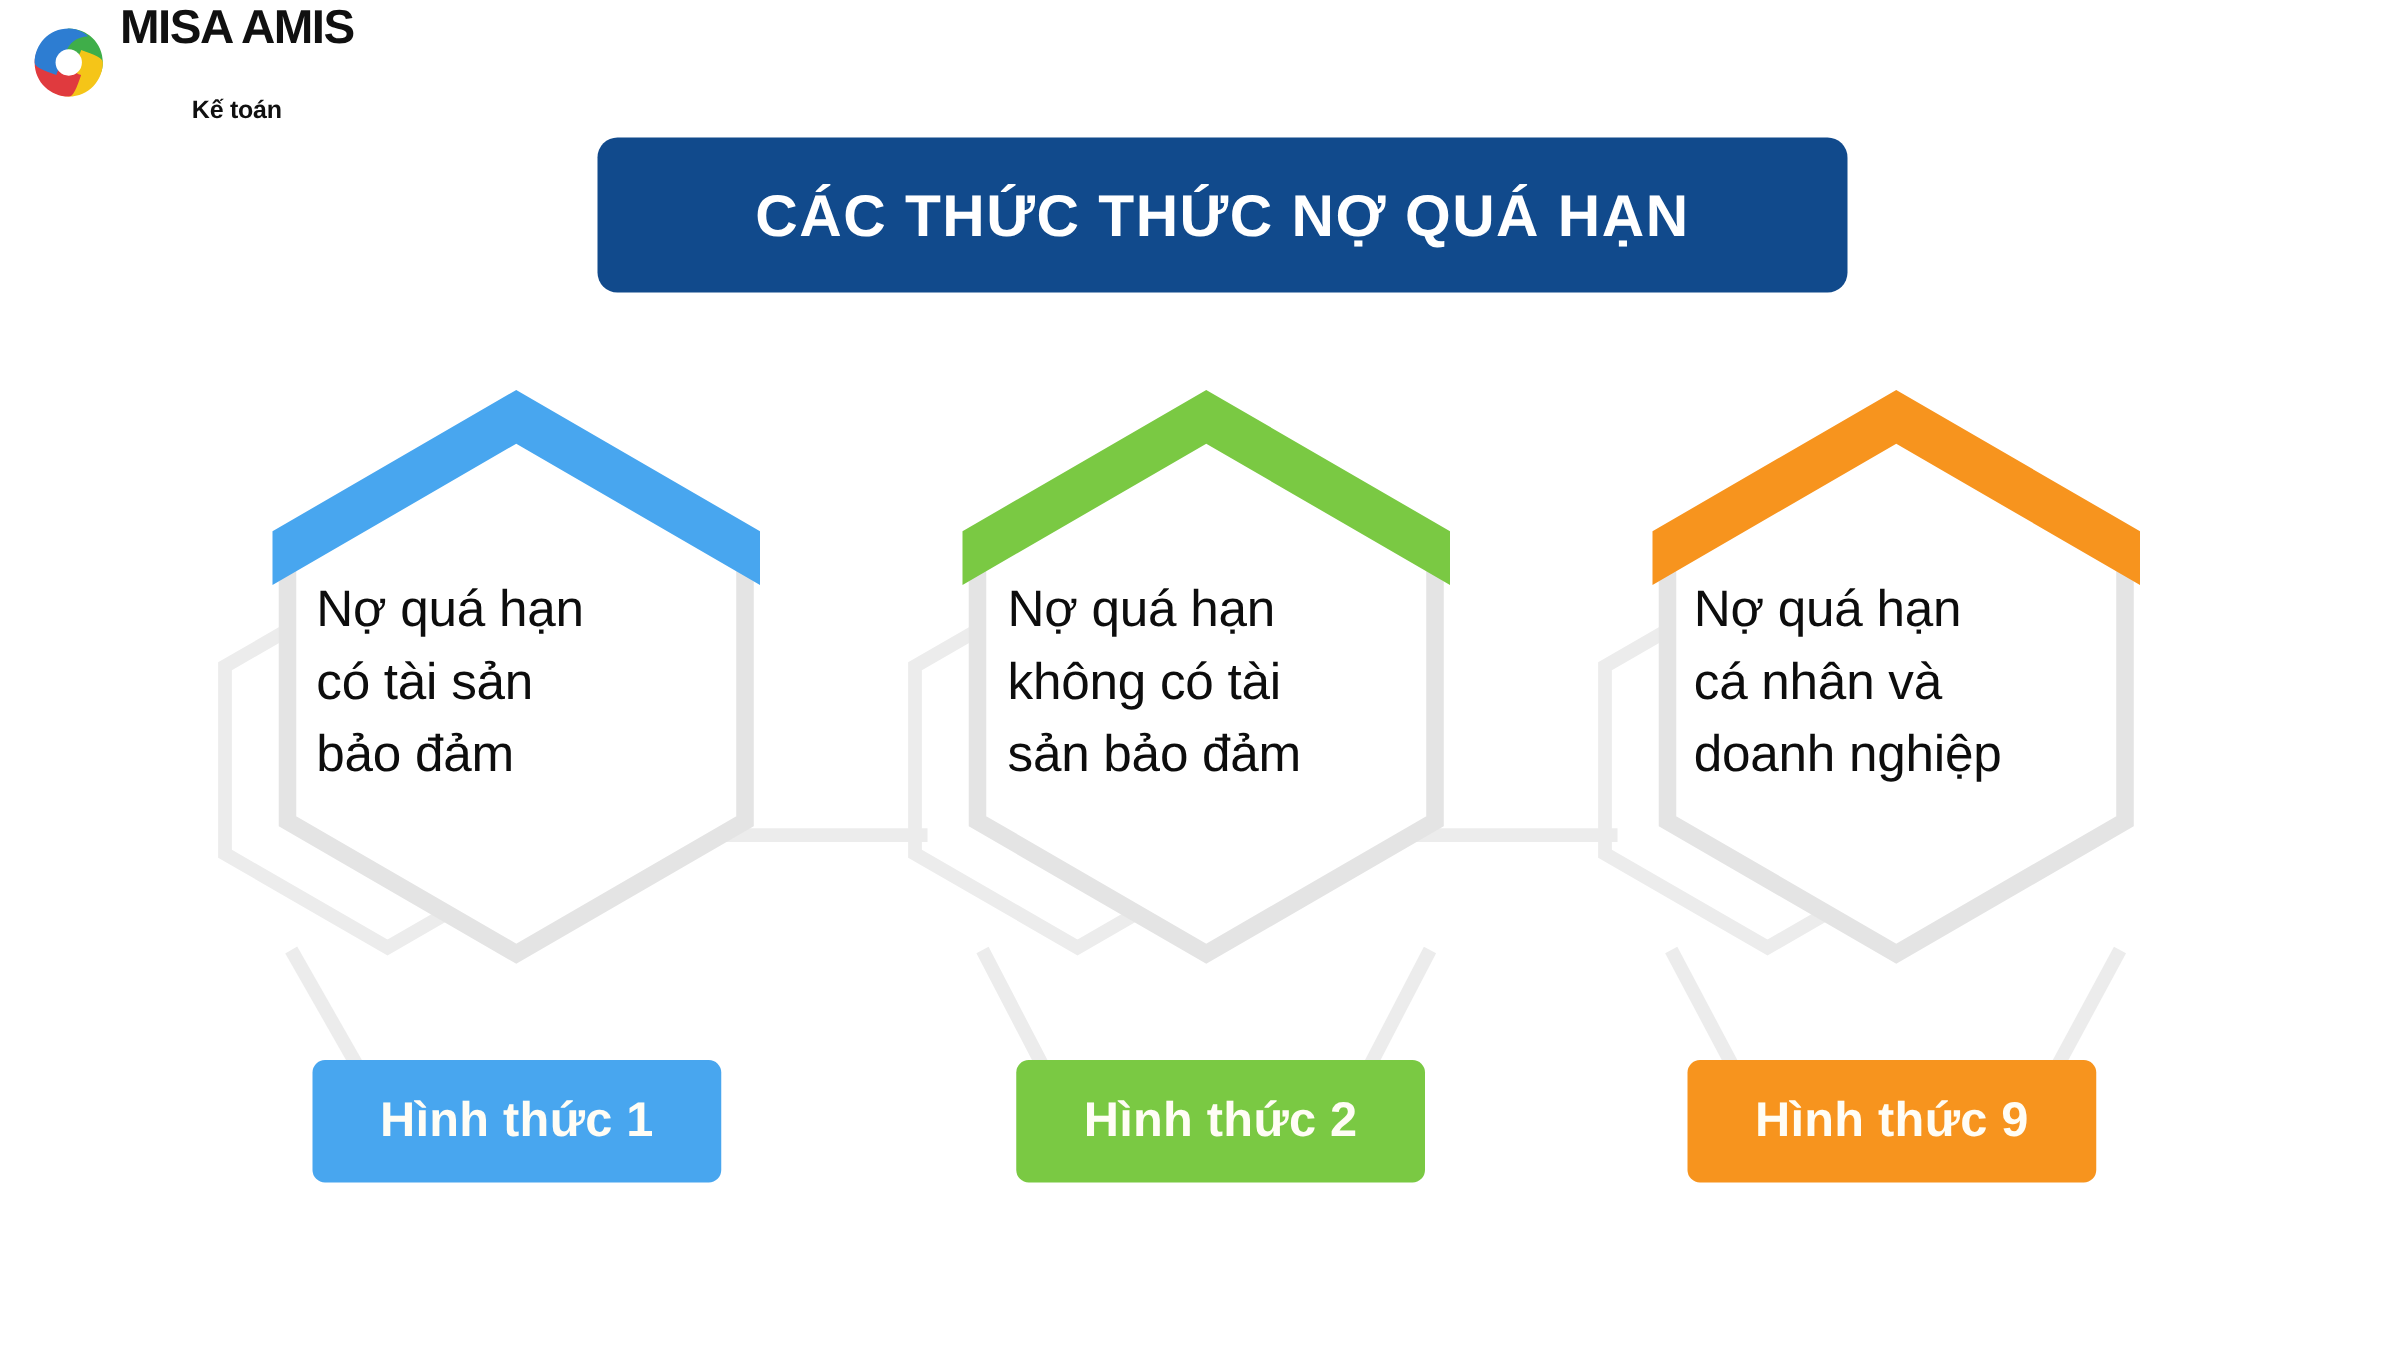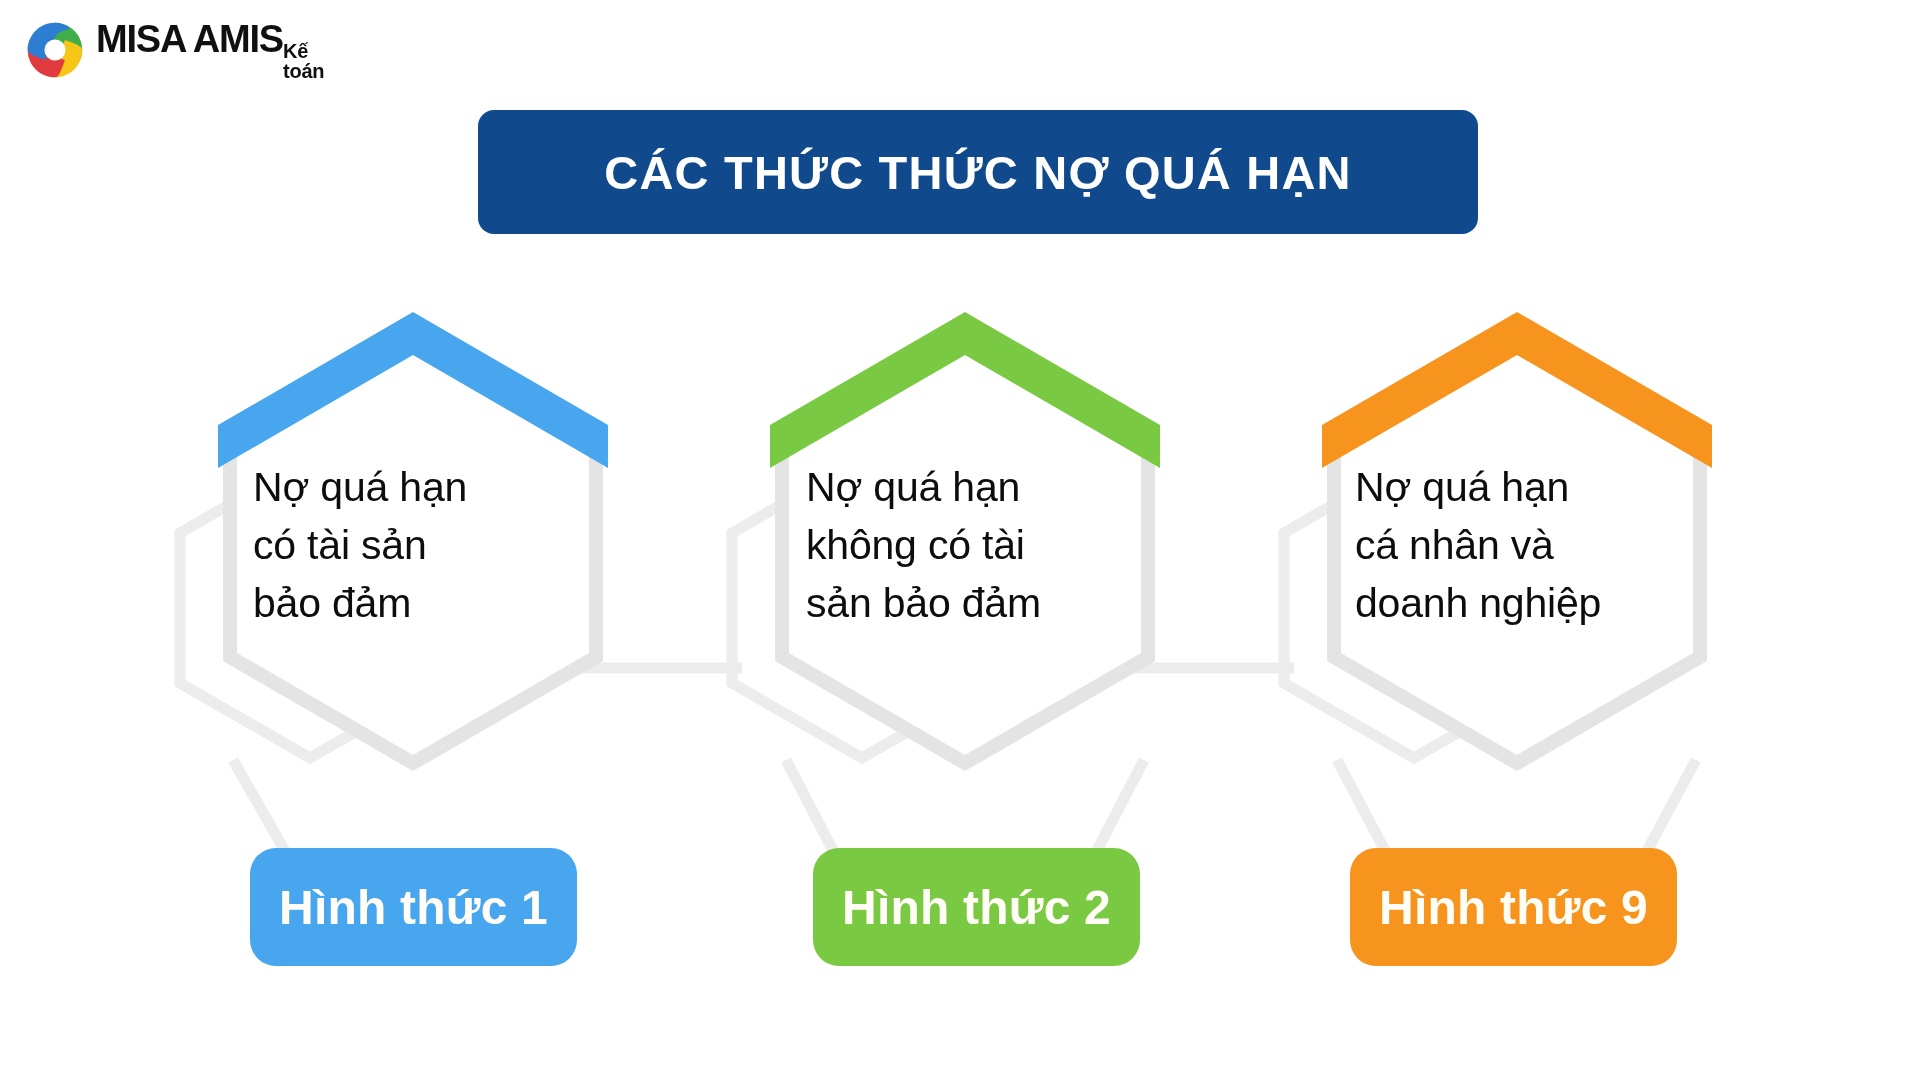--- a/index.html
+++ b/index.html
@@ -27,38 +27,39 @@
     align-items: center;
   }
   #logo-mark {
     width: 62px;
     height: 62px;
     flex: 0 0 62px;
     margin-right: 10px;
   }
   #logo-text {
     display: flex;
-    flex-direction: row;
+    flex-direction: column;
     justify-content: center;
     line-height: 1;
+    gap: 16px;
   }
   #logo-wordmark {
     font-family: "Liberation Sans", sans-serif;
     font-weight: bold;
     font-size: 38px;
     letter-spacing: -1.2px;
     color: #101010;
     white-space: nowrap;
   }
   #logo-sub {
     font-family: "Liberation Sans", sans-serif;
     font-weight: bold;
     font-size: 20px;
     color: #101010;
-    text-align: left;
+    text-align: center;
     margin-top: 21px;
     letter-spacing: -0.2px;
   }
 
   
   #title-banner {
     position: absolute;
     left: 478px;
     top: 110px;
     width: 1000px;
@@ -103,29 +104,29 @@
     width: 330px;
     white-space: pre-line;
     letter-spacing: -0.2px;
   }
   #caption-1 { left: 253px; top: 458px; }
   #caption-2 { left: 806px; top: 458px; }
   #caption-3 { left: 1355px; top: 458px; }
 
   .pill {
     position: absolute;
-    height: 118px;
-    border-radius: 26px;
+    height: 98px;
+    border-radius: 10px;
     display: flex;
     align-items: center;
     justify-content: center;
     color: #FFFDF5;
     font-family: "Liberation Sans", sans-serif;
     font-weight: bold;
-    font-size: 48px;
+    font-size: 39px;
     letter-spacing: 0.2px;
     box-sizing: border-box;
   }
   #pill-1 { left: 250px; top: 848px; width: 327px; background: #48A6EF; }
   #pill-2 { left: 813px; top: 848px; width: 327px; background: #7AC943; }
   #pill-3 { left: 1350px; top: 848px; width: 327px; background: #F7941E; }
 </style>
 </head>
 <body>
 

